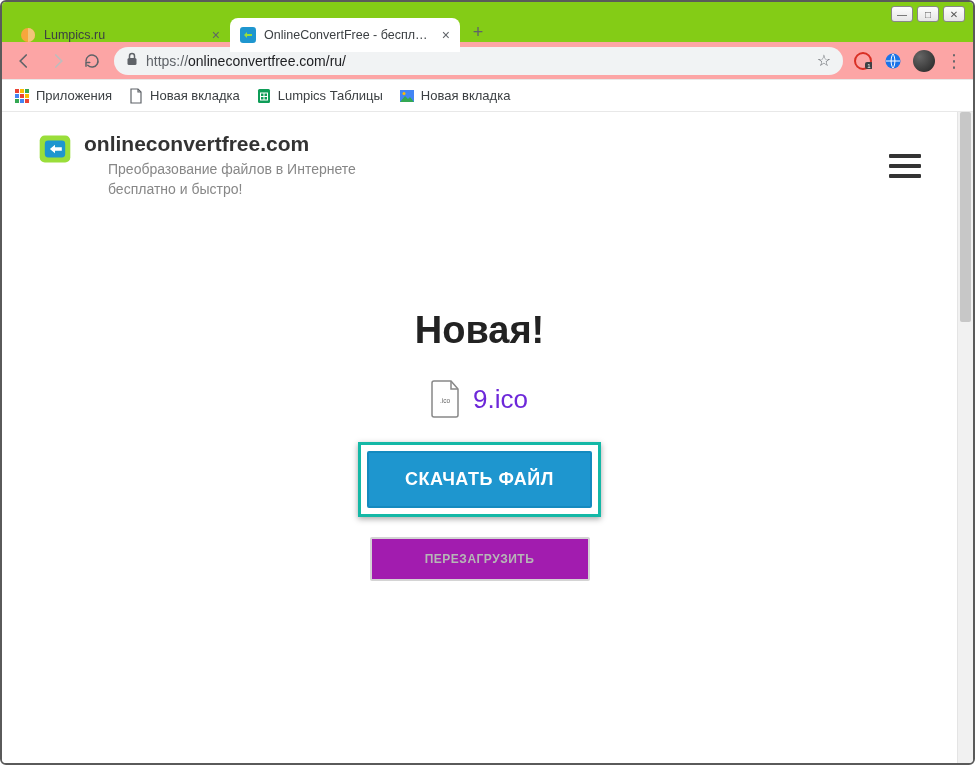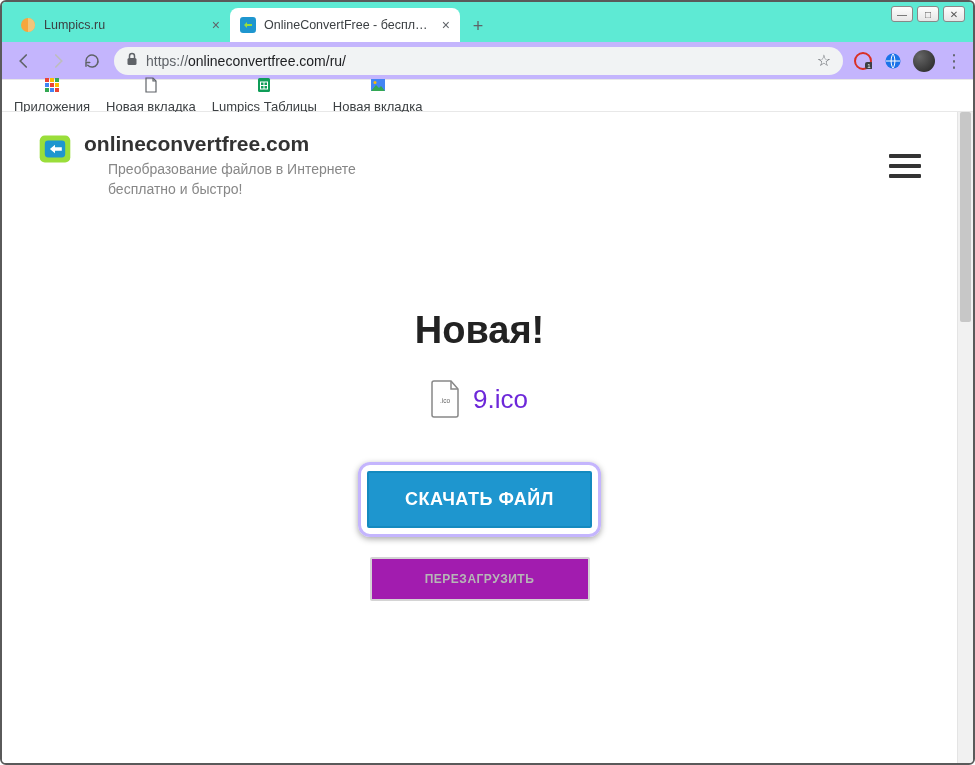--- a/index.html
+++ b/index.html
@@ -3,45 +3,45 @@
 <meta charset="utf-8">
 <style>
   * { box-sizing: border-box; margin: 0; padding: 0; font-family: "Segoe UI", Arial, sans-serif; }
   body { width: 975px; height: 765px; background: #fff; border: 2px solid #5a5a5a; border-radius: 6px; overflow: hidden; position: relative; }
 
   
   .window-controls { position: absolute; top: 4px; right: 8px; display: flex; gap: 4px; z-index: 10; }
   .win-btn { width: 22px; height: 16px; border: 1px solid #888; border-radius: 3px; background: linear-gradient(#fdfdfd,#e6e6e6); font-size: 10px; display: flex; align-items: center; justify-content: center; color: #555; cursor: pointer; }
 
   
-  .tab-strip { height: 40px; background: #5eead4; display: flex; align-items: flex-end; padding: 2px 8px 0 8px; gap: 0; }
+  .tab-strip { height: 40px; background: #84cc16; display: flex; padding: 16px 8px 0 8px; gap: 0; }
   .tab { height: 34px; min-width: 220px; max-width: 230px; border-radius: 8px 8px 0 0; display: flex; align-items: center; padding: 0 10px; font-size: 12.5px; color: #3c4043; gap: 8px; position: relative; cursor: pointer; }
   .tab.inactive { background: transparent; }
   .tab.active { background: #fff; }
   .tab .favicon { width: 16px; height: 16px; flex-shrink: 0; }
   .tab .title { flex: 1; white-space: nowrap; overflow: hidden; text-overflow: ellipsis; }
   .tab .close { font-size: 14px; color: #5f6368; cursor: pointer; }
   .newtab { width: 28px; height: 28px; display: flex; align-items: center; justify-content: center; font-size: 18px; color: #5f6368; cursor: pointer; border-radius: 50%; margin-left: 4px; margin-bottom: 2px; }
 
   
-  .toolbar { height: 38px; background: #c4b5fd; display: flex; align-items: center; padding: 0 10px; gap: 10px; border-bottom: 1px solid #e8e8e8; }
+  .toolbar { height: 38px; background: #fca5a5; display: flex; align-items: center; padding: 0 10px; gap: 10px; border-bottom: 1px solid #e8e8e8; }
   .nav-btn { width: 24px; height: 24px; display: flex; align-items: center; justify-content: center; color: #5f6368; cursor: pointer; }
   .nav-btn.disabled { color: #bdbdbd; }
   .omnibox { flex: 1; height: 28px; border-radius: 14px; background: #f1f3f4; display: flex; align-items: center; padding: 0 12px; gap: 8px; font-size: 14px; color: #202124; }
   .omnibox .lock { color: #5f6368; font-size: 12px; }
   .omnibox .url { flex: 1; }
   .omnibox .url .proto { color: #5f6368; }
   .omnibox .star { color: #5f6368; font-size: 16px; cursor: pointer; }
   .ext-icon { width: 20px; height: 20px; display: flex; align-items: center; justify-content: center; cursor: pointer; }
   .avatar { width: 22px; height: 22px; border-radius: 50%; background: radial-gradient(circle at 30% 30%, #666, #222); cursor: pointer; }
   .kebab { font-size: 18px; color: #5f6368; cursor: pointer; }
 
   
   .bookmarks { height: 32px; background: #fff; display: flex; align-items: center; padding: 0 12px; gap: 16px; border-bottom: 1px solid #e8e8e8; font-size: 13px; color: #3c4043; }
-  .bm { display: flex; align-items: center; gap: 6px; cursor: pointer; flex-direction: column; }
+  .bm { display: flex; align-items: center; gap: 6px; cursor: pointer; }
   .bm .ico { width: 16px; height: 16px; display: flex; align-items: center; justify-content: center; }
 
   
   .viewport { position: relative; height: calc(765px - 2px - 40px - 38px - 32px); overflow: hidden; display: flex; }
   .page { flex: 1; background: #fff; padding: 20px 36px; position: relative; }
   .scrollbar { width: 16px; background: #f1f1f1; border-left: 1px solid #e4e4e4; position: relative; }
   .thumb { position: absolute; left: 2px; right: 2px; top: 0; height: 210px; background: #c7c7c7; border-radius: 2px; }
 
   
   .site-header { display: flex; justify-content: space-between; align-items: center; }
@@ -52,21 +52,21 @@
   .hamburger { width: 32px; height: 24px; display: flex; flex-direction: column; justify-content: space-between; cursor: pointer; }
   .hamburger span { height: 4px; background: #333; border-radius: 1px; }
 
   
   .main { text-align: center; margin-top: 110px; }
   .done { font-size: 38px; font-weight: 800; color: #222; }
   .file-row { display: flex; align-items: center; justify-content: center; gap: 12px; margin-top: 28px; }
   .file-name { font-size: 26px; color: #6d28d9; font-weight: 300; }
   .file-ico { width: 30px; height: 38px; }
 
-  .dl-highlight { display: inline-block; margin-top: 44px; padding: 6px; border: 3px solid #c4b5fd; border-radius: 12px; box-shadow: 0 2px 6px rgba(0,0,0,.35); }
+  .dl-highlight { display: inline-block; margin-top: 24px; padding: 6px; border: 3px solid #14b8a6; border-radius: 0; box-shadow: 0 2px 6px rgba(0,0,0,.35); }
   .download-btn { background: #1e96cf; color: #fff; border: 2px solid #148abf; font-size: 18px; font-weight: 700; padding: 16px 36px; letter-spacing: .5px; cursor: pointer; border-radius: 2px; min-width: 220px; }
   .reload-btn { margin-top: 20px; background: #a21caf; color: #b6b6b6; border: 2px solid #d4d4d4; font-size: 12px; font-weight: 600; padding: 13px 28px; letter-spacing: .5px; cursor: pointer; border-radius: 2px; min-width: 220px; }
 </style>
 </head>
 <body>
 
 <div class="window-controls">
   <div class="win-btn">—</div>
   <div class="win-btn">□</div>
   <div class="win-btn">✕</div>

